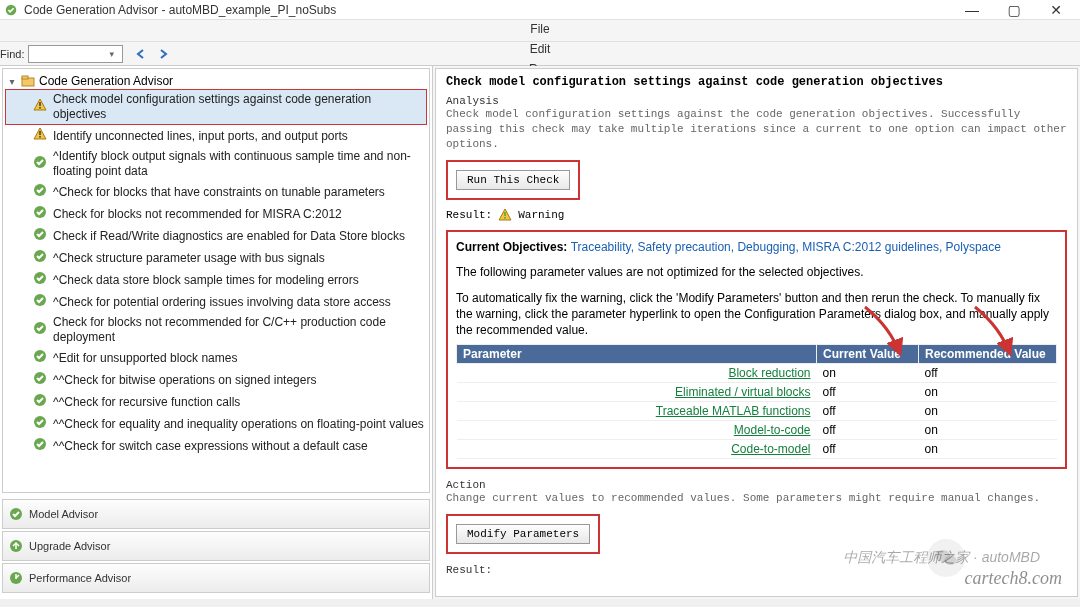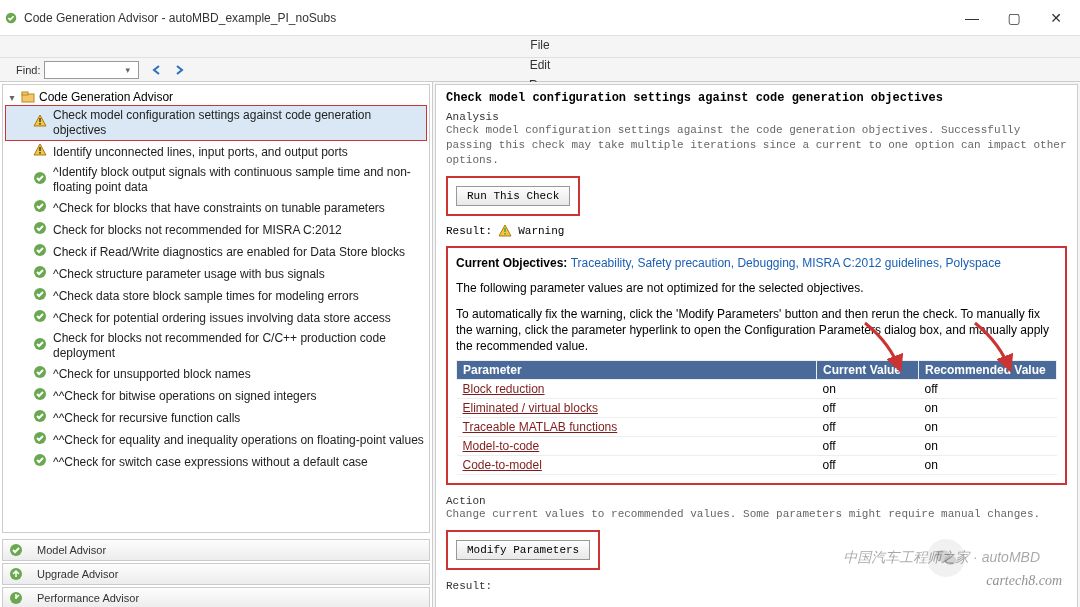--- a/index.html
+++ b/index.html
@@ -1,55 +1,55 @@
 <!DOCTYPE html>
 <html><head>
 <meta charset="utf-8">
 <style>
 * { box-sizing: border-box; margin: 0; padding: 0; }
 body { font-family: "Segoe UI", Tahoma, sans-serif; font-size: 12px; background: #f0f0f0; width: 1080px; height: 607px; overflow: hidden; position: relative; }
-.titlebar { display: flex; align-items: center; height: 36px; background: #fff; padding: 0 4px; border-bottom: 1px solid #e0e0e0; }
+.titlebar { display: flex; align-items: center; height: 20px; background: #fff; padding: 0 4px; border-bottom: 1px solid #e0e0e0; }
 .titlebar .app-icon { width: 14px; height: 14px; margin-right: 6px; }
 .titlebar .title { flex: 1; font-size: 12px; color: #333; }
 .titlebar .win-btns { display: flex; gap: 2px; }
 .titlebar .win-btn { width: 40px; height: 22px; display: flex; align-items: center; justify-content: center; font-size: 14px; color: #333; }
 .menubar { display: flex; gap: 2px; height: 22px; background: #f5f5f5; padding: 0 6px; align-items: center; border-bottom: 1px solid #e0e0e0; flex-direction: column; }
 .menubar .menu-item { padding: 2px 8px; font-size: 12px; color: #333; }
-.findbar { display: flex; align-items: center; height: 24px; padding: 2px 16px; background: #f5f5f5; border-bottom: 1px solid #ccc; gap: 4px; }
+.findbar { display: flex; align-items: center; height: 24px; padding: 2px 0; background: #f5f5f5; border-bottom: 1px solid #ccc; gap: 4px; }
 .findbar label { font-size: 11px; color: #333; }
 .findbar input { width: 95px; height: 18px; border: 1px solid #999; font-size: 11px; padding: 0 2px; }
 .findbar .nav-btn { width: 18px; height: 18px; font-size: 11px; color: #2a6ebd; display:flex;align-items:center;justify-content:center; }
 .main { display: flex; height: 533px; }
 .left-panel { width: 433px; display: flex; flex-direction: column; background: #fff; border-right: 1px solid #ccc; }
 .tree { flex: 1; overflow: auto; padding: 4px 2px; border: 1px solid #ccc; margin: 2px; background: #fff; }
 .tree-root { display: flex; align-items: center; padding: 1px 2px; gap: 4px; }
 .tree-root .toggle { width: 10px; text-align: center; color: #666; font-size: 10px; }
 .tree-item { display: flex; align-items: center; padding: 2px 2px 2px 28px; gap: 6px; font-size: 12px; color: #222; line-height: 15px; }
 .tree-item.selected { background: #dae8f5; border: 1px solid #c33; padding-left: 27px; }
 .status-icon { width: 14px; height: 14px; flex-shrink: 0; }
 .advisor-btns { padding: 4px 2px; }
-.advisor-btn { display: flex; align-items: center; gap: 14px; width: 100%; height: 22px; border: 1px solid #ccc; background: linear-gradient(#fdfdfd,#ececec); margin-bottom: 2px; padding: 0 6px; font-size: 11px; color: #333; }
+.advisor-btn { display: flex; align-items: center; gap: 6px; width: 100%; height: 30px; border: 1px solid #ccc; background: linear-gradient(#fdfdfd,#ececec); margin-bottom: 2px; padding: 0 6px; font-size: 11px; color: #333; }
 .right-panel { flex: 1; background: #f5f5f5; overflow: auto; padding: 2px; position: relative; }
 .rp-inner { background: #fff; border: 1px solid #ccc; padding: 6px 10px; min-height: 100%; font-family: Arial, sans-serif; }
 .rp-title { font-family: "Courier New", monospace; font-weight: bold; font-size: 12px; margin-bottom: 6px; }
 .rp-section-label { font-family: "Courier New", monospace; font-size: 11px; color: #333; margin-top: 4px; }
 .rp-desc { font-family: "Courier New", monospace; font-size: 11px; color: #666; line-height: 1.35; margin-bottom: 6px; }
 .btn-outline { display: inline-block; border: 2px solid #c33; padding: 8px; margin: 2px 0 6px 0; }
 .rp-btn { border: 1px solid #999; background: linear-gradient(#fdfdfd,#e8e8e8); padding: 3px 10px; font-family: "Courier New", monospace; font-size: 11px; }
 .result-line { display: flex; align-items: center; gap: 6px; font-family: "Courier New", monospace; font-size: 11px; margin: 2px 0 8px 0; }
 .content-box { border: 2px solid #c33; padding: 8px; font-size: 12px; position: relative; }
 .content-box .obj-label { font-weight: bold; }
 .content-box .obj-list { color: #1a5fb4; }
 .content-box p { margin: 10px 0 6px 0; line-height: 1.35; }
 .param-table { width: 100%; border-collapse: collapse; margin-top: 6px; font-size: 12px; }
 .param-table th { background: #4a6a9a; color: #fff; text-align: left; padding: 2px 6px; font-weight: bold; border: 1px solid #eee; }
 .param-table td { padding: 2px 6px; border-bottom: 1px solid #eee; }
-.param-table td.link { color: #7f1d1d; text-decoration: underline; }
+.param-table td.link { color: #15803d; text-decoration: underline; text-align: right; }
 .arrow-svg { position: absolute; pointer-events: none; }
-.watermark { position: absolute; right: 18px; bottom: 18px; color: rgba(0,0,0,0.45); font-style: italic; font-size: 14px; font-family: "Comic Sans MS", cursive; pointer-events:none; }
+.watermark { position: absolute; right: 18px; bottom: 18px; color: rgba(0,0,0,0.45); font-style: italic; font-size: 18px; font-family: "Comic Sans MS", cursive; pointer-events:none; }
 .watermark2 { position: absolute; right: 40px; bottom: 40px; color: rgba(0,0,0,0.35); font-style: italic; font-size: 14px; font-family: "SimSun","Microsoft YaHei",sans-serif; pointer-events:none; }
 .wechat { position: absolute; right: 115px; bottom: 30px; width: 38px; height: 38px; border-radius: 50%; background: rgba(200,200,200,0.25); display:flex;align-items:center;justify-content:center; pointer-events:none; }
 </style>
 </head>
 <body>
 
 <div class="titlebar">
   <svg class="app-icon" viewBox="0 0 16 16">
       <circle cx="8" cy="8" r="6" fill="#6aa84f"></circle>
       <path d="M5 8 l2 2 l4 -4" stroke="#fff" stroke-width="2" fill="none"></path>
@@ -169,21 +169,21 @@
                 <circle cx="7" cy="7" r="6" fill="#6aa84f"></circle>
                 <path d="M4 7 l2 2 l4 -4" stroke="#fff" stroke-width="2" fill="none"></path>
               </svg></span>
             <span>Check for blocks not recommended for C/C++ production code deployment</span>
           </div>
           <div class="tree-item">
             <span><svg class="status-icon" viewBox="0 0 14 14">
                 <circle cx="7" cy="7" r="6" fill="#6aa84f"></circle>
                 <path d="M4 7 l2 2 l4 -4" stroke="#fff" stroke-width="2" fill="none"></path>
               </svg></span>
-            <span>^Check for unsupported block names</span>
+            <span>^Edit for unsupported block names</span>
           </div>
           <div class="tree-item">
             <span><svg class="status-icon" viewBox="0 0 14 14">
                 <circle cx="7" cy="7" r="6" fill="#6aa84f"></circle>
                 <path d="M4 7 l2 2 l4 -4" stroke="#fff" stroke-width="2" fill="none"></path>
               </svg></span>
             <span>^^Check for bitwise operations on signed integers</span>
           </div>
           <div class="tree-item">
             <span><svg class="status-icon" viewBox="0 0 14 14">

